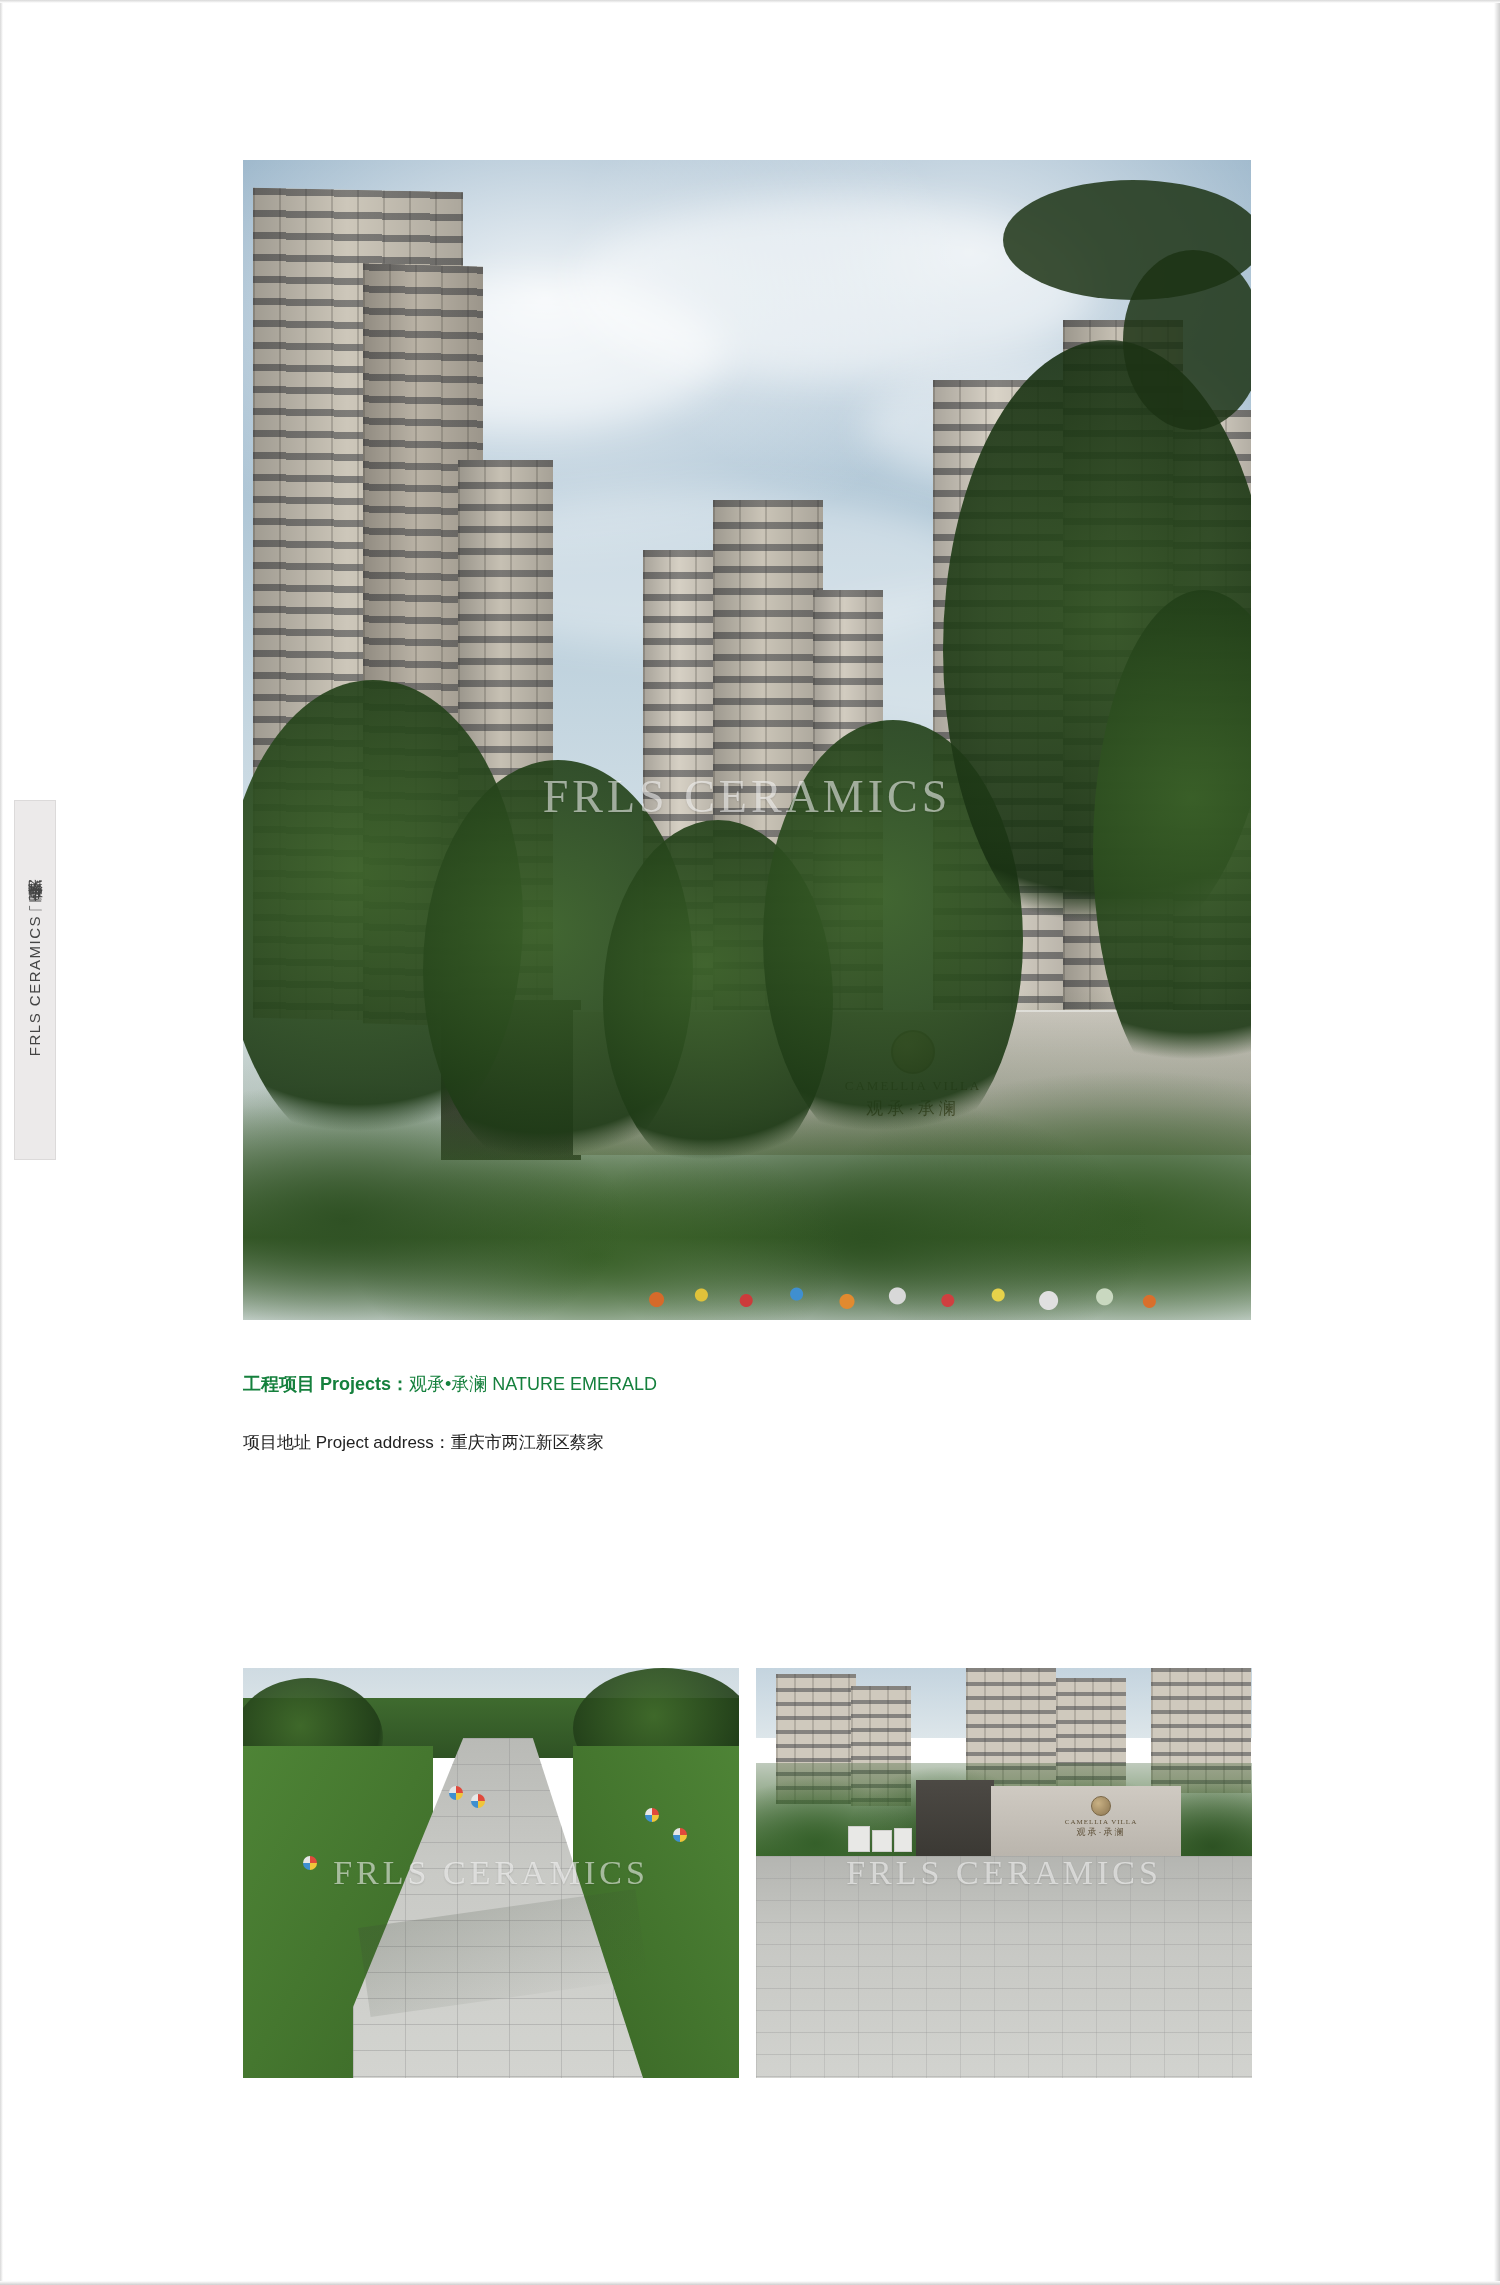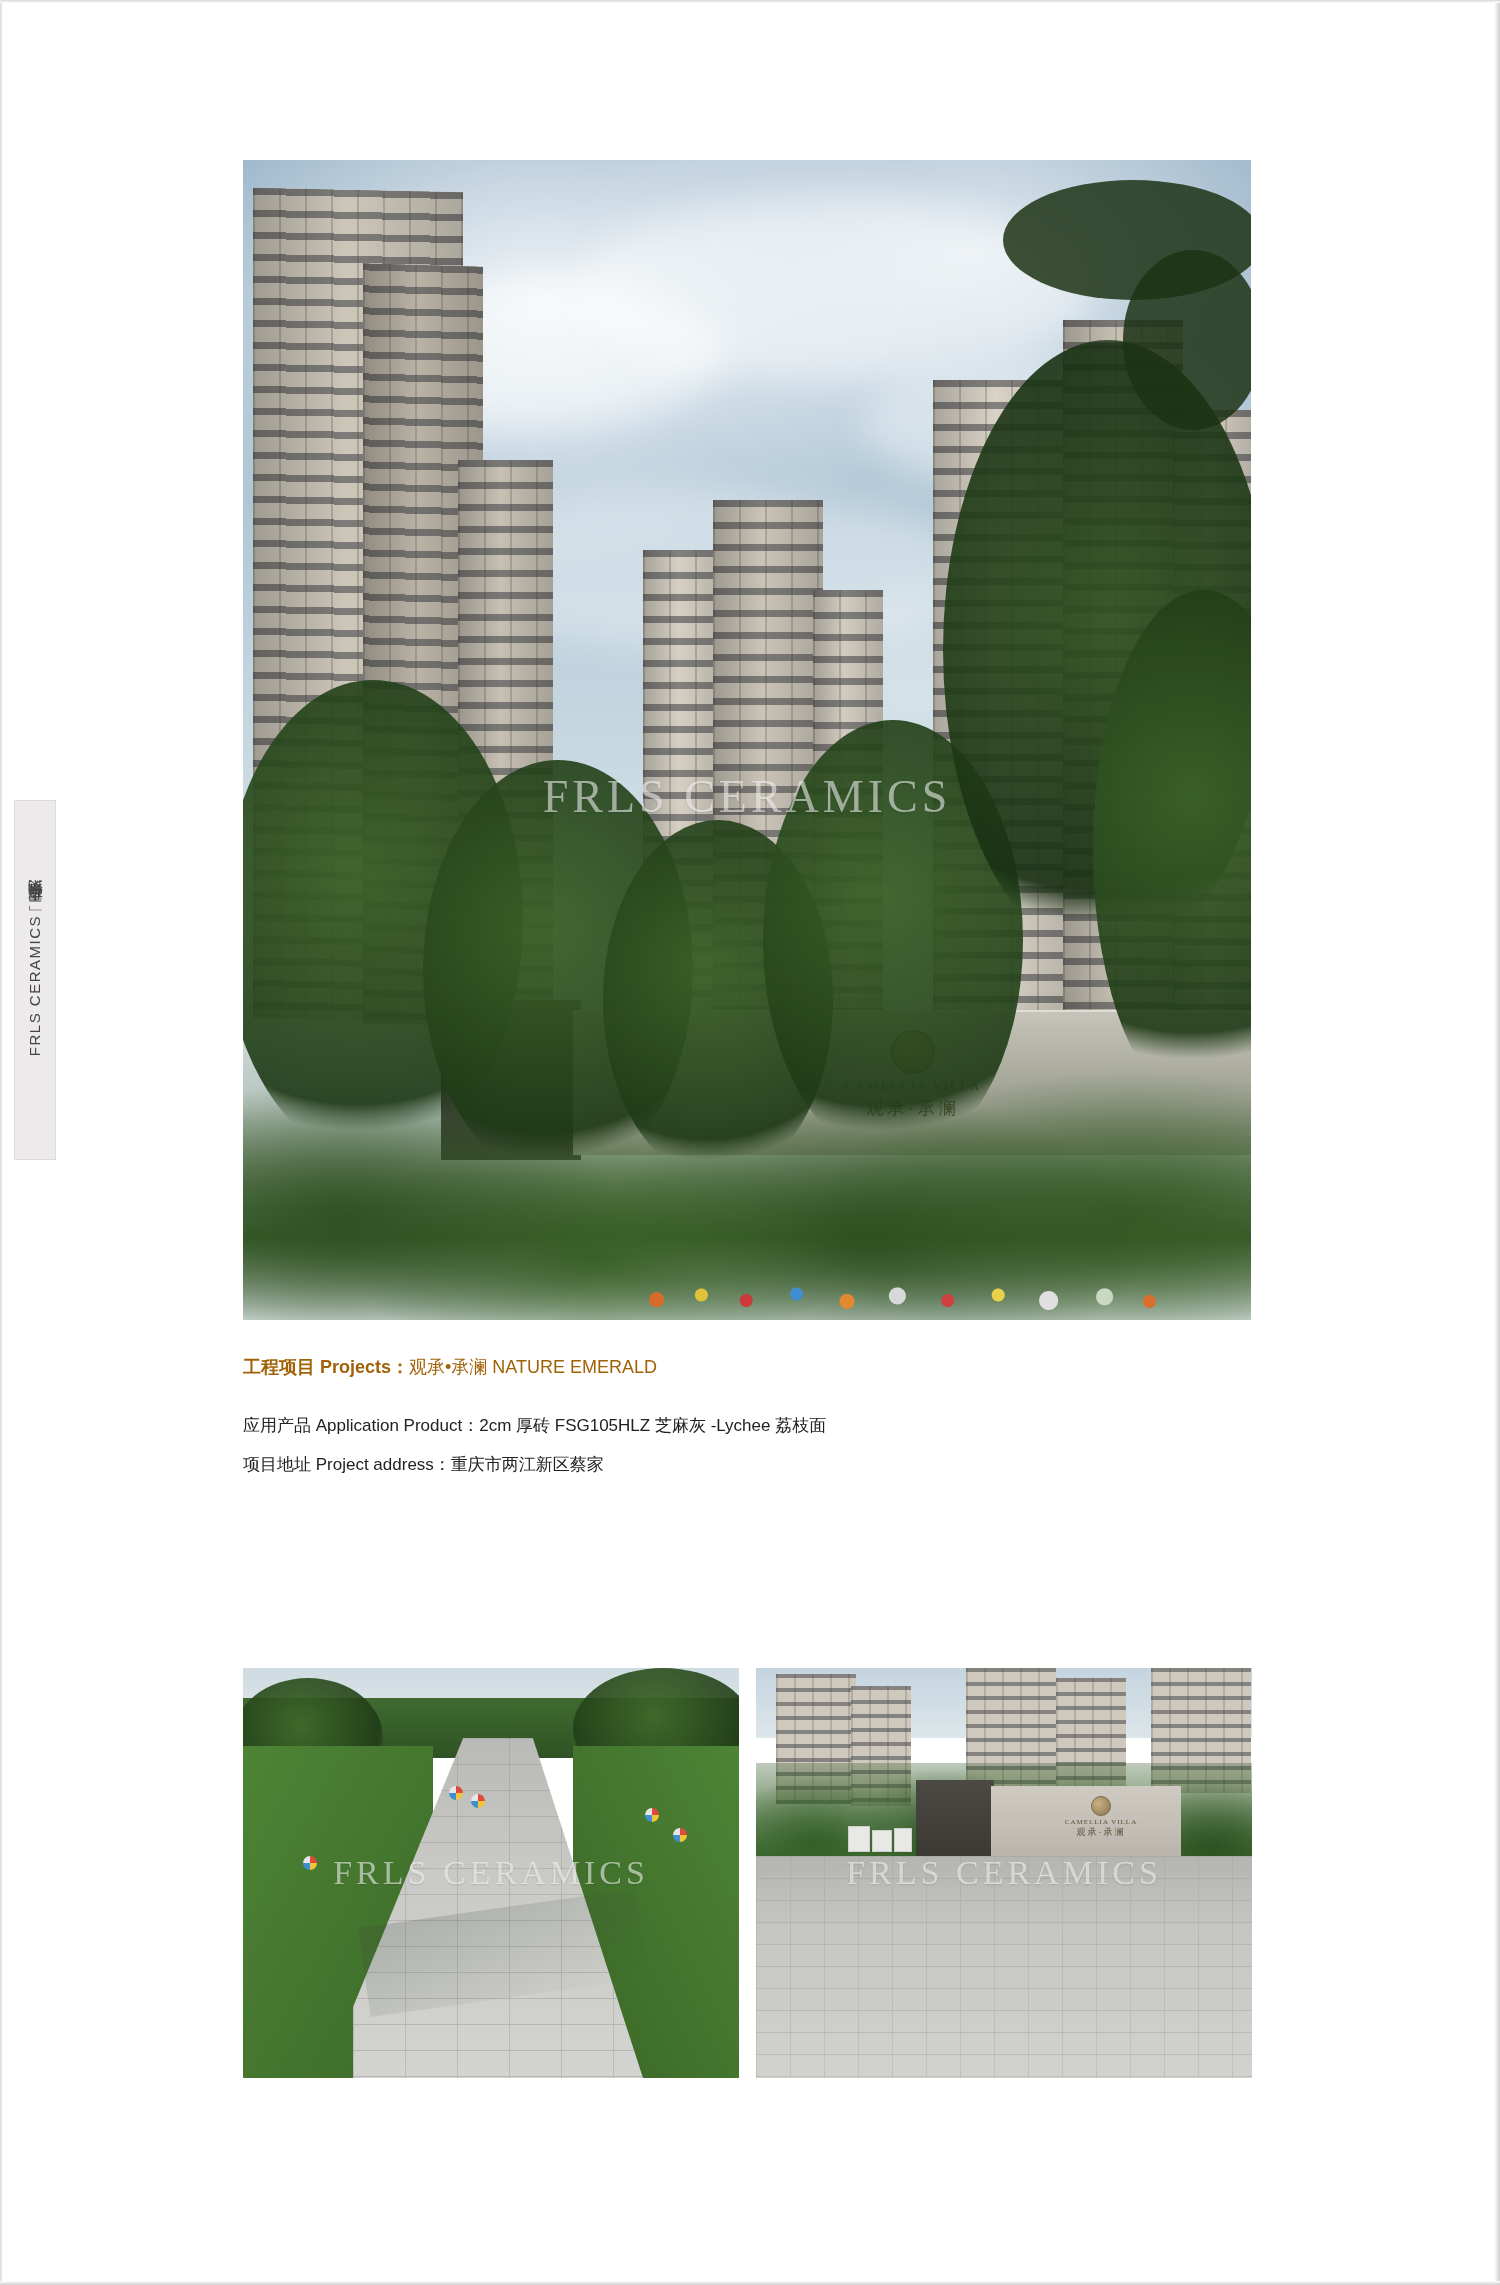--- a/index.html
+++ b/index.html
@@ -282,22 +282,22 @@
   }
   .dev-line {
     font-size: 27px;
     font-weight: bold;
     letter-spacing: 0.5px;
     color: #111;
     margin: 0 0 46px 0;
   }
   .proj-line {
     font-size: 18px;
-    color: #a16207;
-    margin: 0 0 34px 0;
+    color: #15803d;
+    margin: 17px 0 34px 0;
   }
   .proj-line .lbl { font-weight: bold; }
   .meta-line {
     font-size: 17px;
     color: #222;
     margin: 0 0 13px 0;
     line-height: 1.5;
   }
 
   
@@ -500,23 +500,20 @@
     <div class="branch br1"></div>
     <div class="branch br2"></div>
     <div class="flower-row"></div>
 
     <div class="wm wm-hero">FRLS CERAMICS</div>
   </div>
 
   <div class="text-block">
     <p class="proj-line">
       <span class="lbl">工程项目 Projects：</span><span>观承•承澜 NATURE EMERALD</span>
-    </p>
-    <p class="meta-line">
-      <span>应用产品 Application Product：</span><span>2cm 厚砖 FSG105HLZ  芝麻灰 -Lychee 荔枝面</span>
     </p>
     <p class="meta-line">
       <span>项目地址 Project address：</span><span>重庆市两江新区蔡家</span>
     </p>
   </div>
 
   <div class="photo-row">
 
     <div class="photo photo-left">
       <div class="pl-sky"></div>

